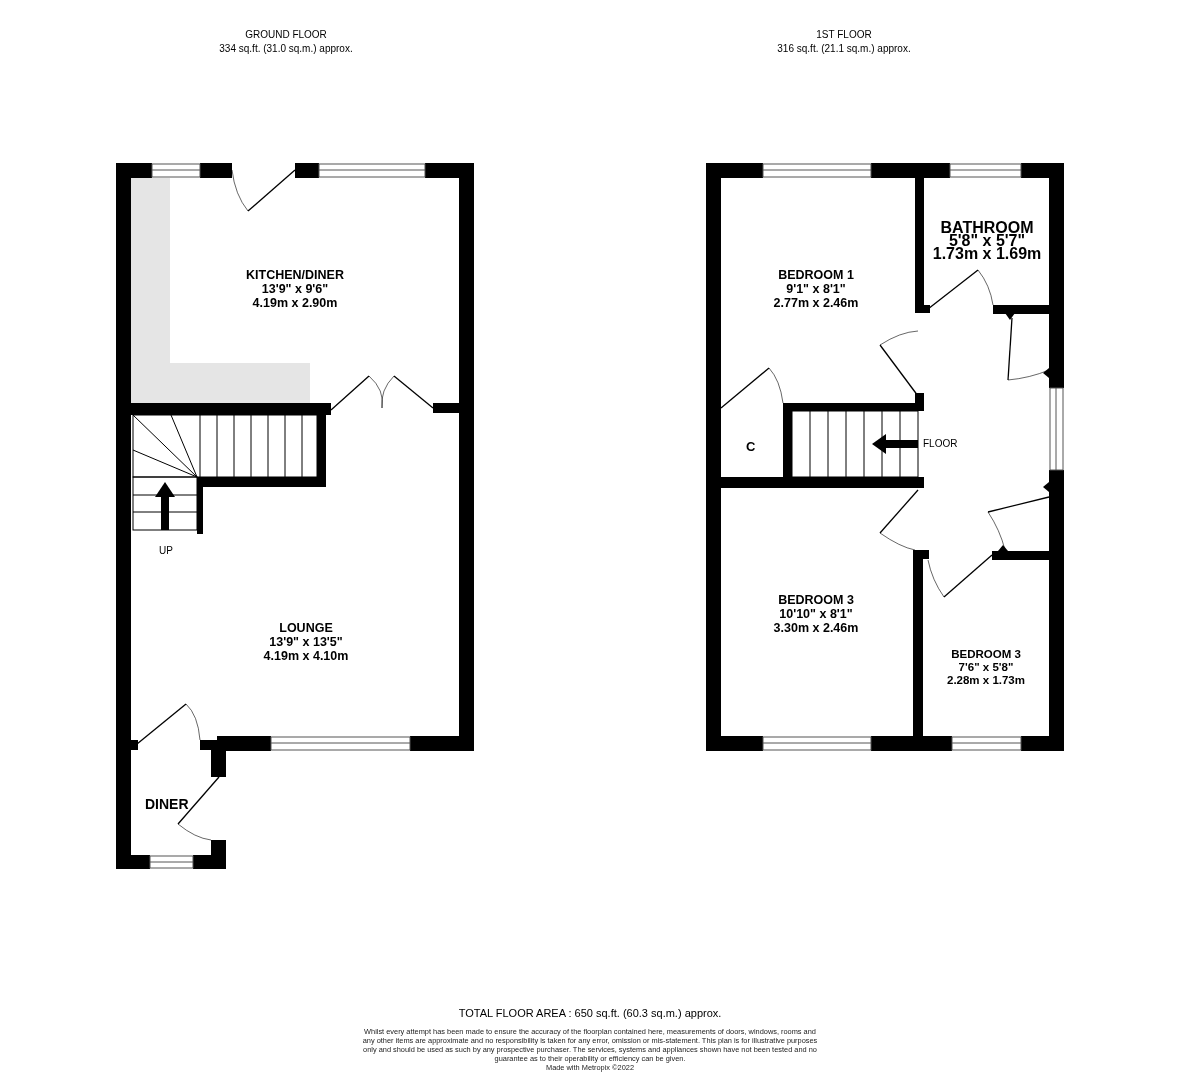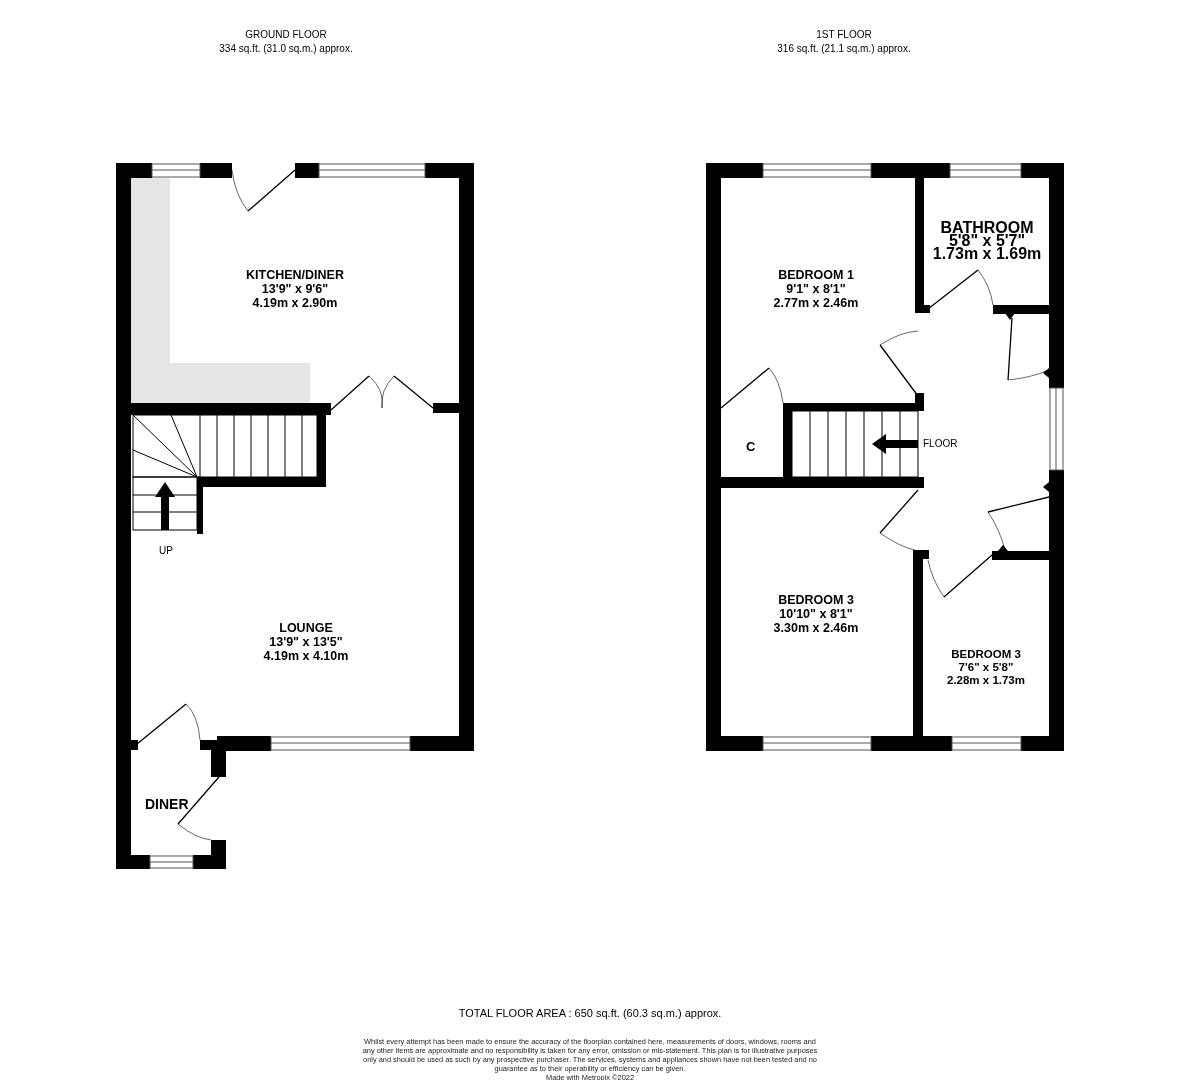--- a/index.html
+++ b/index.html
@@ -10,21 +10,21 @@
   .floor-title .area { display:block; }
   #gf-title { left:136px; top:28px; width:300px; }
   #ff-title { left:694px; top:28px; width:300px; }
   svg#plan { position:absolute; left:0; top:0; }
   .room-label { position:absolute; text-align:center; font-weight:bold; font-size:12.5px; line-height:14px; transform:translateX(-50%); white-space:nowrap; }
   .room-label span { display:block; }
   .small-label { position:absolute; font-size:10px; }
   .c-label { position:absolute; font-size:13px; font-weight:bold; }
   .porch-label { position:absolute; font-size:14px; font-weight:bold; }
   #footer { position:absolute; left:360px; top:1007px; width:460px; text-align:center; }
-  #footer .total { font-size:11px; line-height:13px; display:block; margin-bottom:17px; }
+  #footer .total { font-size:11px; line-height:13px; display:block; margin-bottom:7px; }
   #footer .disc { font-size:7.4px; line-height:9px; display:block; color:#222; }
   #footer .made { font-size:7.4px; line-height:9px; display:block; color:#222; }
 </style>
 </head>
 <body>
 
 <div id="gf-title" class="floor-title">
   <span class="name">GROUND FLOOR</span>
   <span class="area">334 sq.ft. (31.0 sq.m.) approx.</span>
 </div>

